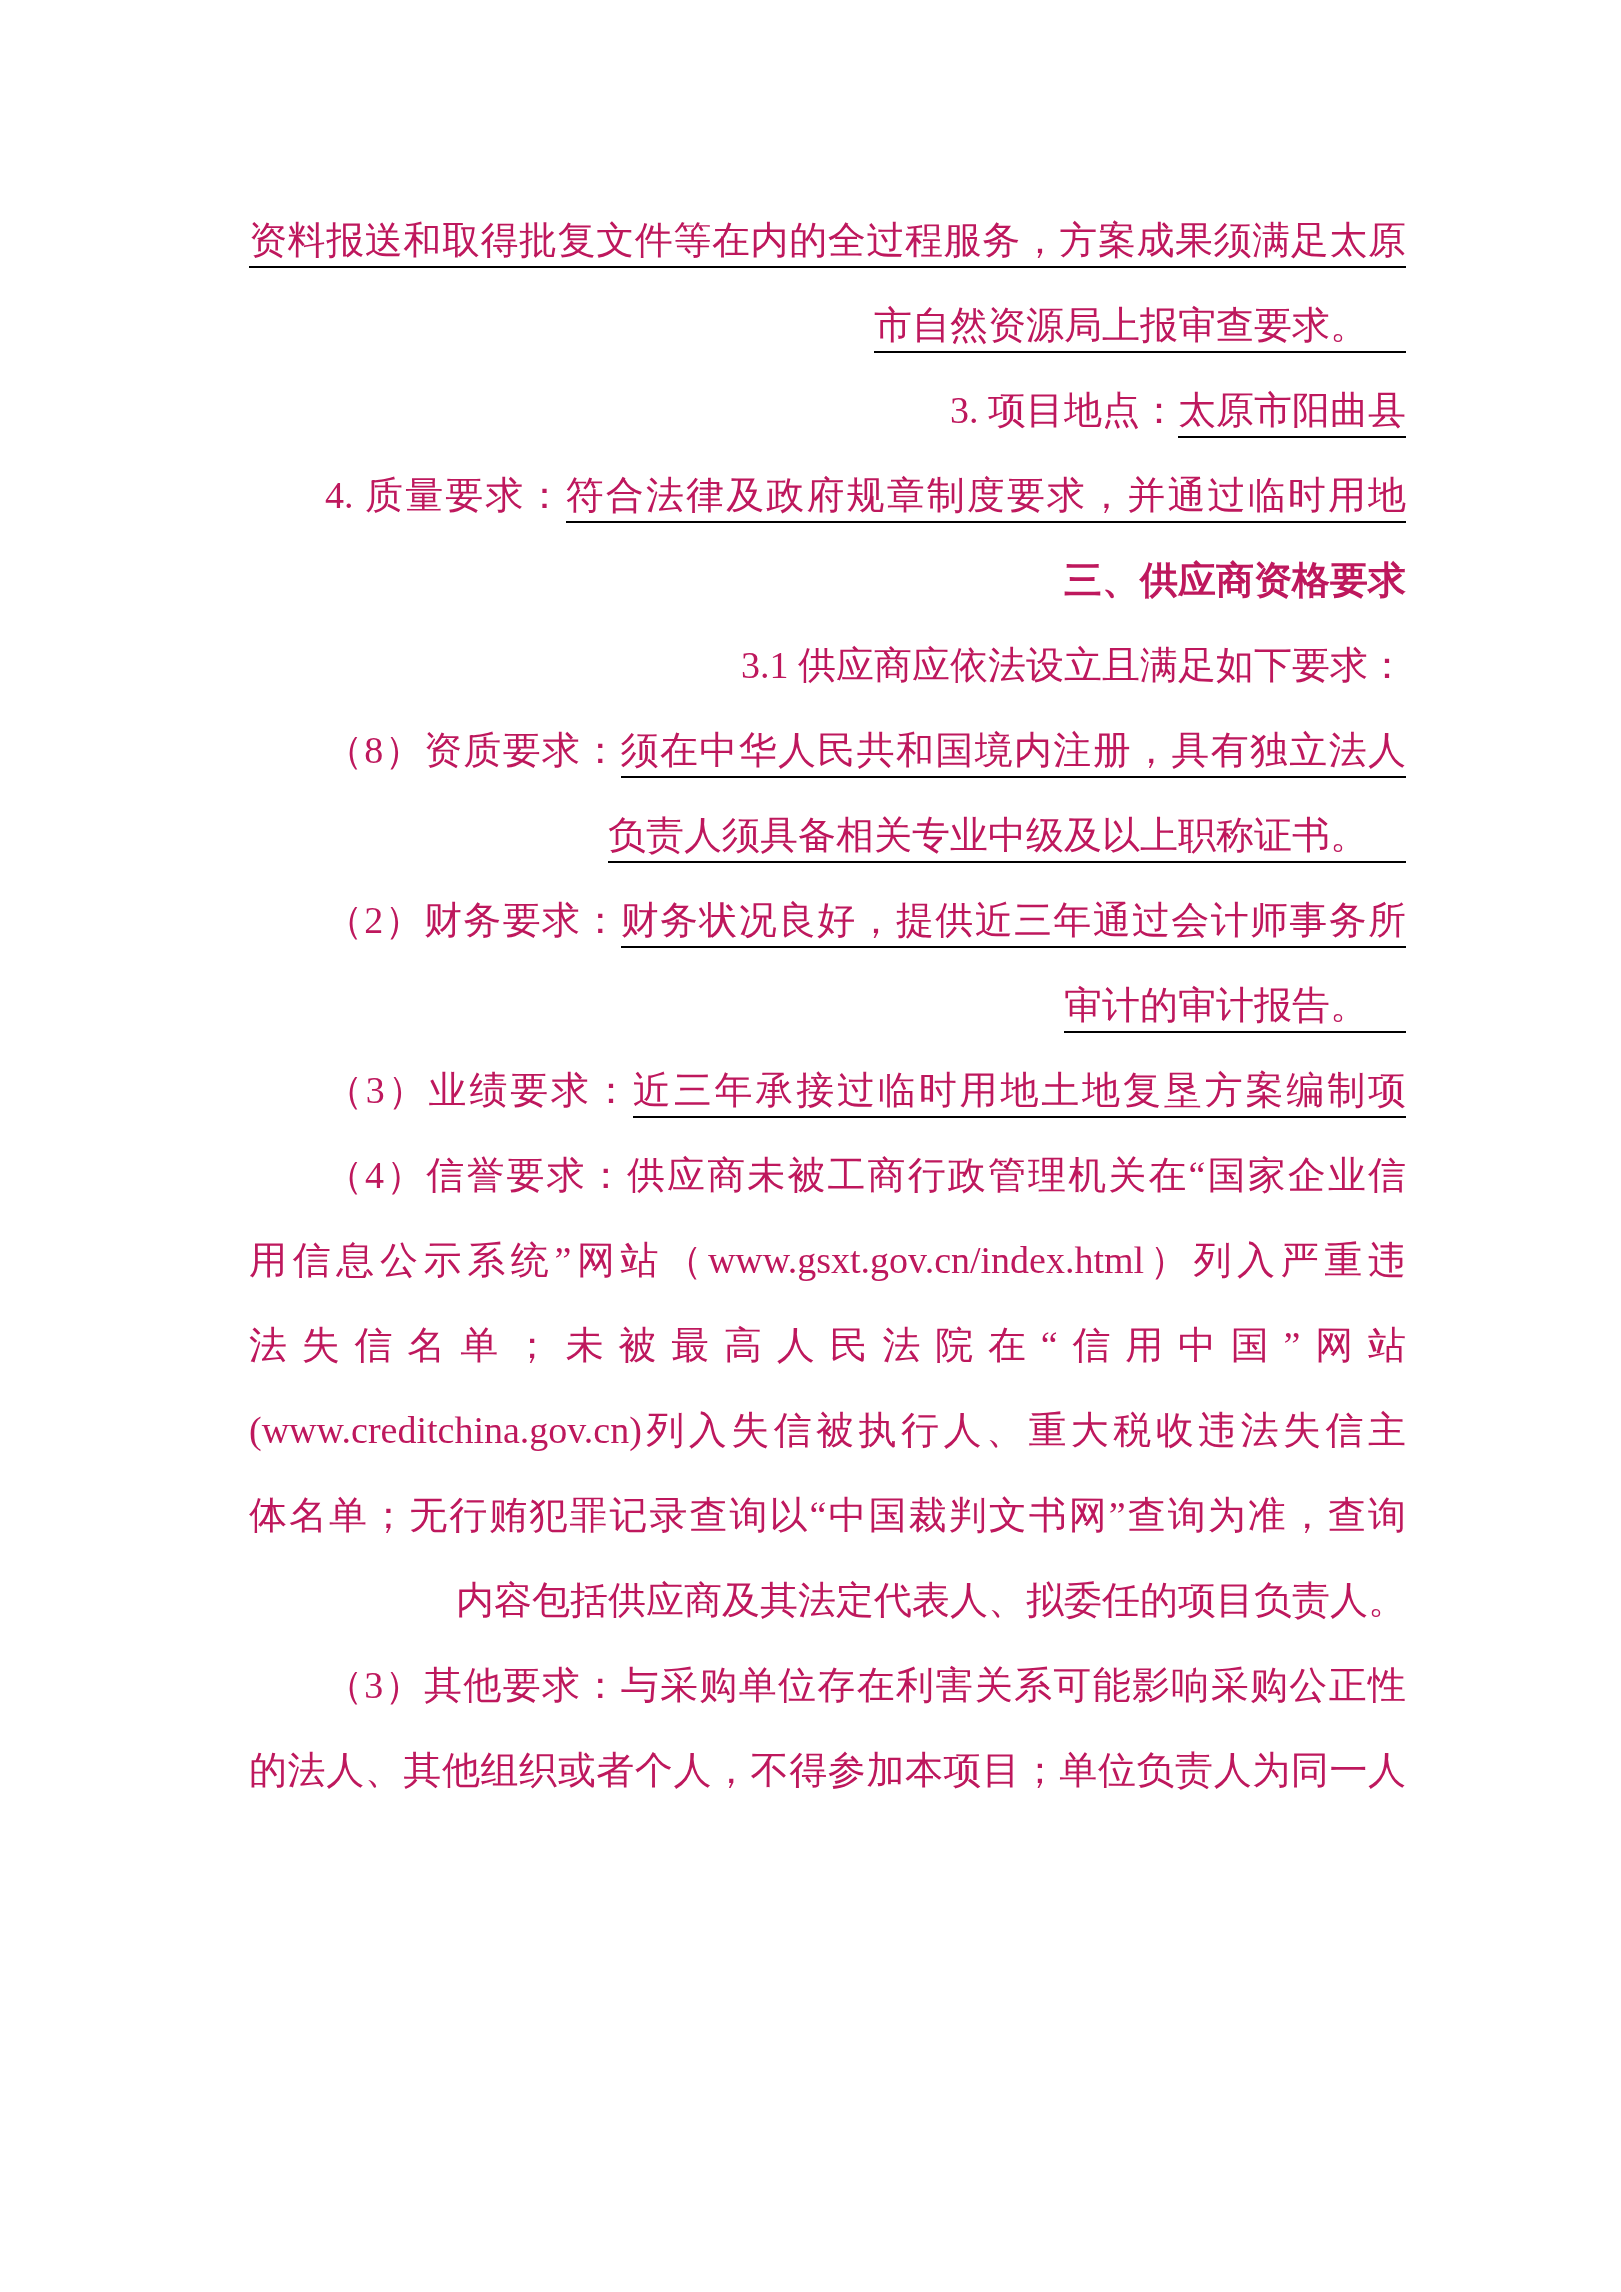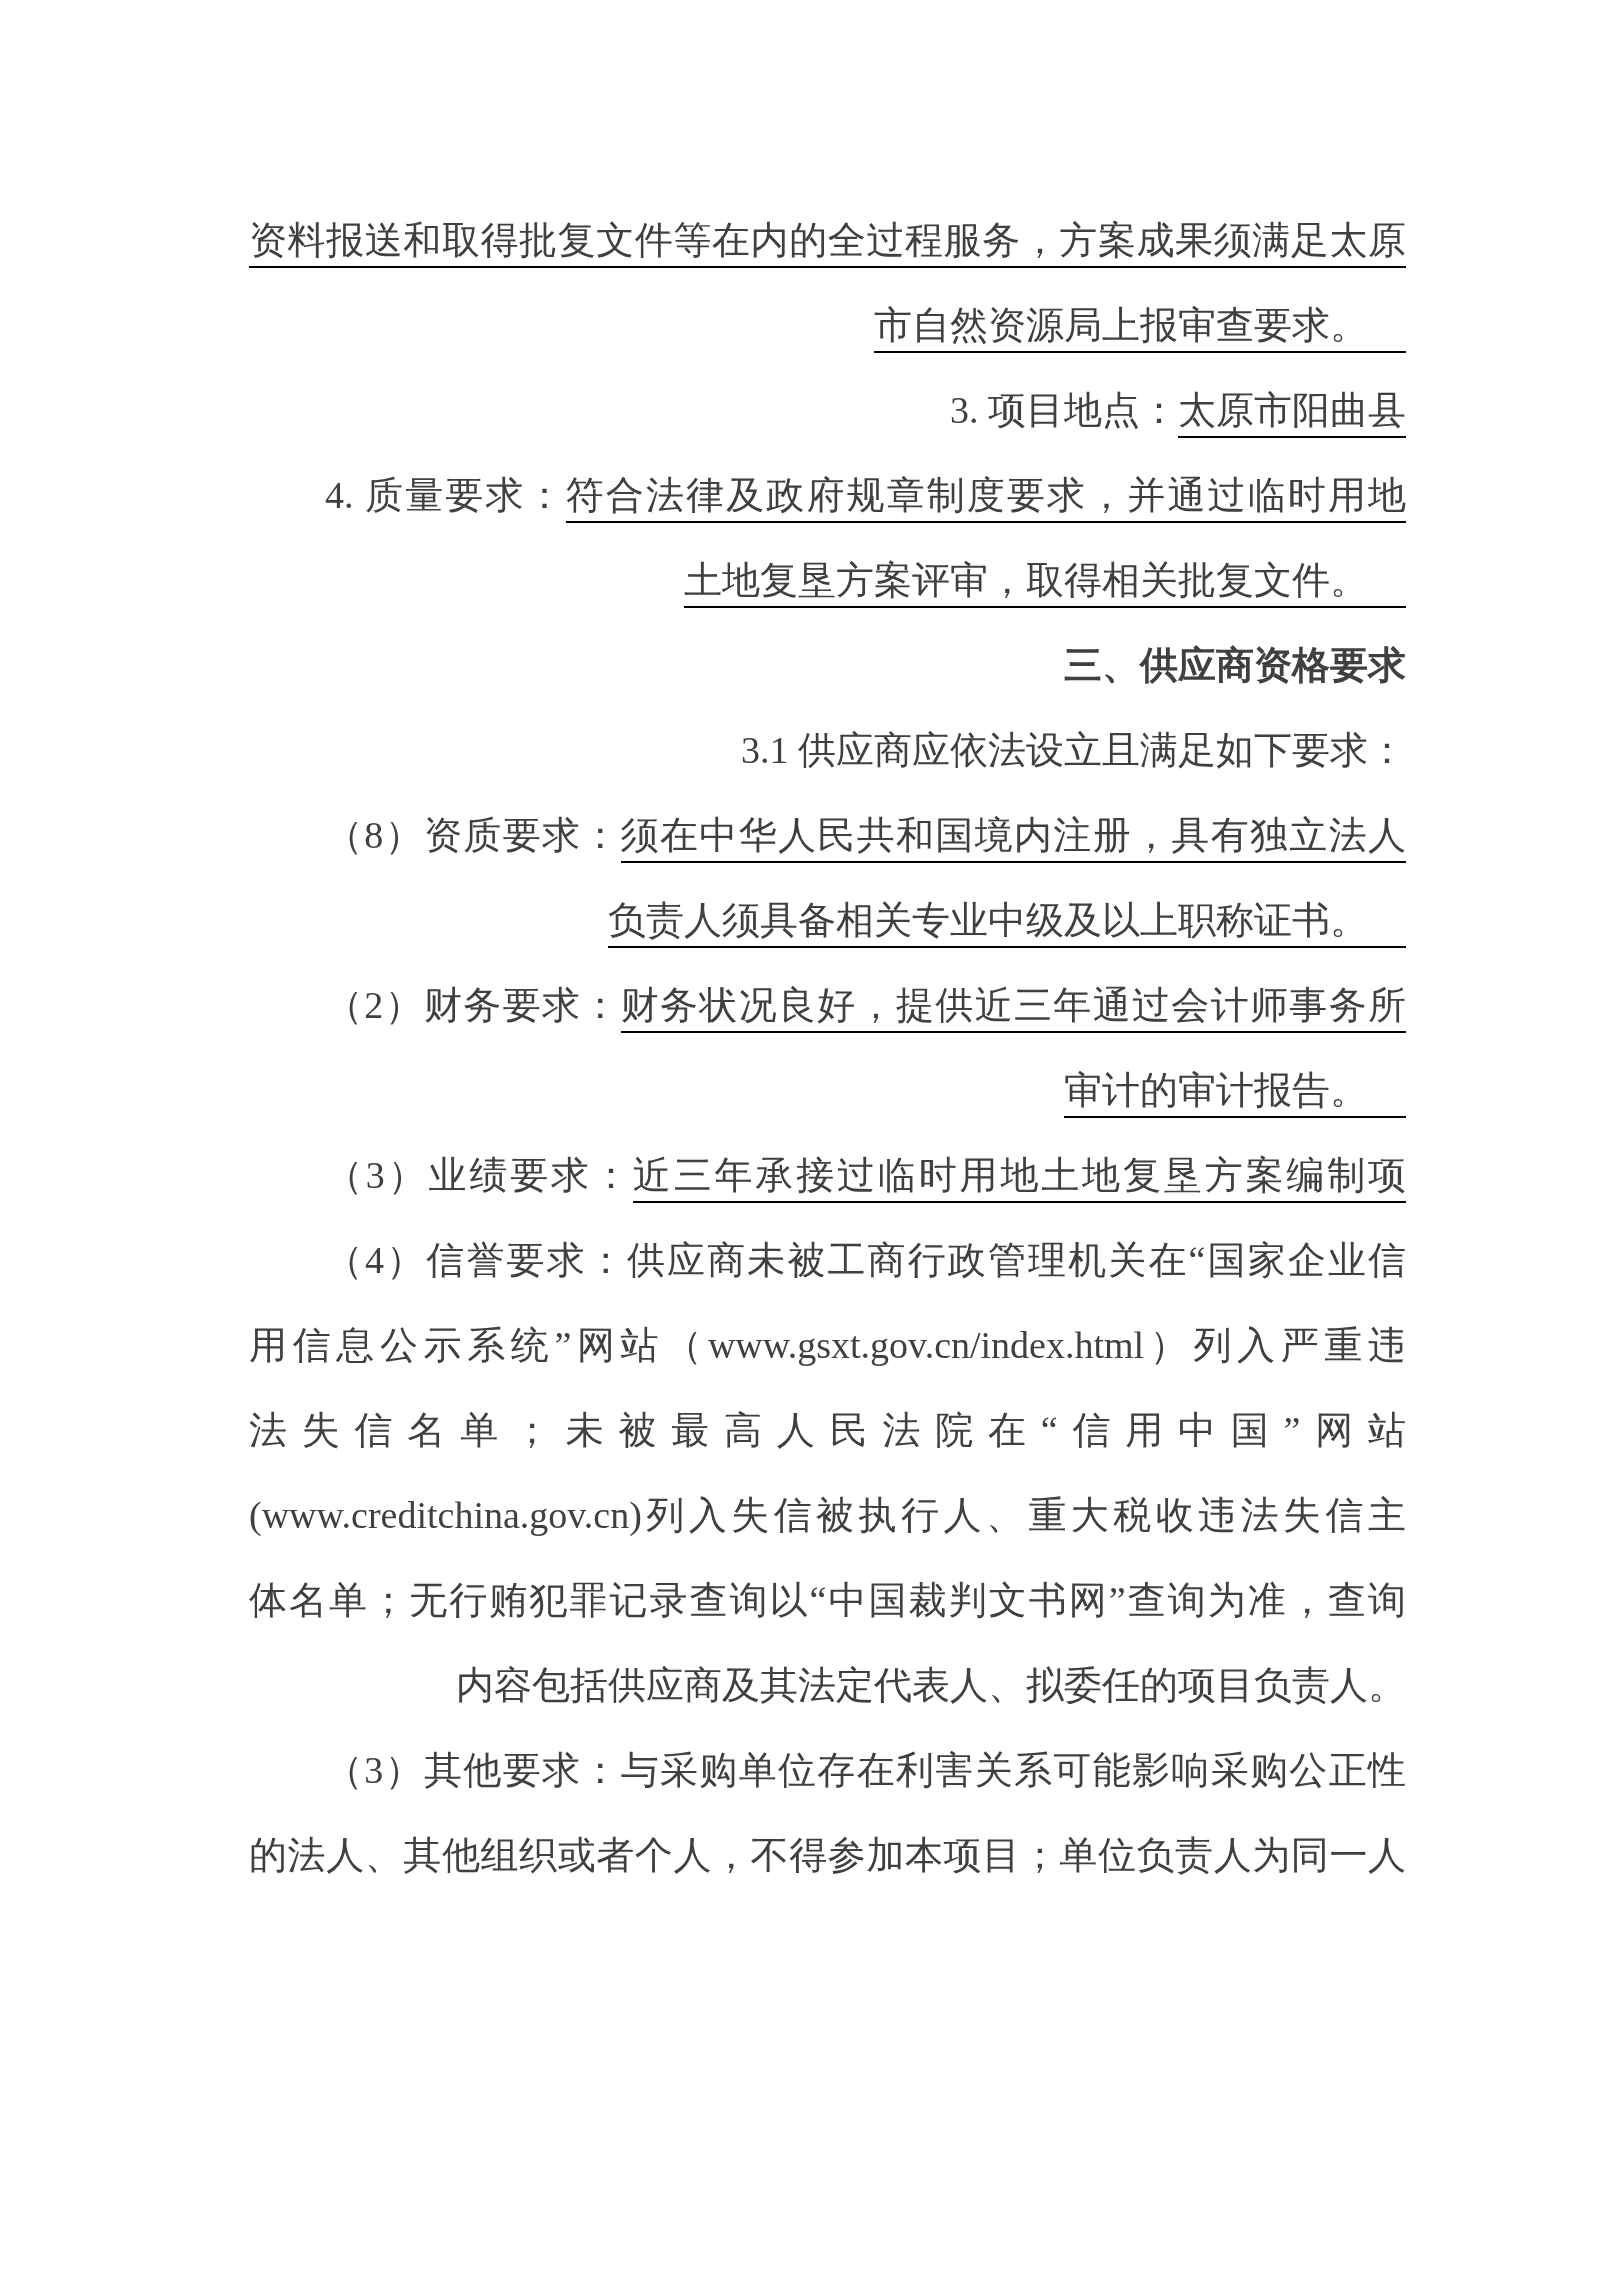--- a/index.html
+++ b/index.html
@@ -2,21 +2,21 @@
 <html><head>
 <meta charset="utf-8">
 <style>
   * { margin: 0; padding: 0; box-sizing: border-box; }
   html, body { background: #ffffff; }
   .page {
     position: relative;
     width: 1621px;
     height: 2293px;
     background: #ffffff;
-    color: #404040;
+    color: #be185d;
     font-family: "Liberation Serif", "DejaVu Serif", serif;
     overflow: hidden;
   }
   .doc-body {
     position: absolute;
     left: 249px;
     top: 198px;
     width: 1157px;
   }
   .line {
@@ -38,21 +38,20 @@
 </style>
 </head>
 <body>
 
 <div class="page">
   <div class="doc-body">
       <div class="line justify"><span class="seg-u">资料报送和取得批复文件等在内的全过程服务，方案成果须满足太原</span></div>
       <div class="line"><span class="seg-u">市自然资源局上报审查要求。　</span></div>
       <div class="line indent"><span class="">3. 项目地点：</span><span class="seg-u">太原市阳曲县</span></div>
       <div class="line indent justify"><span class="">4. 质量要求：</span><span class="seg-u">符合法律及政府规章制度要求，并通过临时用地</span></div>
-      <div class="line"><span class="seg-u">土地复垦方案评审，取得相关批复文件。　</span></div>
       <div class="line indent"><span class=" seg-b">三、供应商资格要求</span></div>
       <div class="line indent"><span class="">3.1 供应商应依法设立且满足如下要求：</span></div>
       <div class="line indent justify"><span class="">（8）资质要求：</span><span class="seg-u">须在中华人民共和国境内注册，具有独立法人</span></div>
       <div class="line"><span class="seg-u">负责人须具备相关专业中级及以上职称证书。　</span></div>
       <div class="line indent justify"><span class="">（2）财务要求：</span><span class="seg-u">财务状况良好，提供近三年通过会计师事务所</span></div>
       <div class="line"><span class="seg-u">审计的审计报告。　</span></div>
       <div class="line indent justify"><span class="">（3）业绩要求：</span><span class="seg-u">近三年承接过临时用地土地复垦方案编制项目。</span></div>
       <div class="line indent justify"><span class="">（4）信誉要求：供应商未被工商行政管理机关在“国家企业信</span></div>
       <div class="line justify"><span class="">用信息公示系统”网站（www.gsxt.gov.cn/index.html）列入严重违</span></div>
       <div class="line justify"><span class="">法失信名单；未被最高人民法院在“信用中国”网站</span></div>

